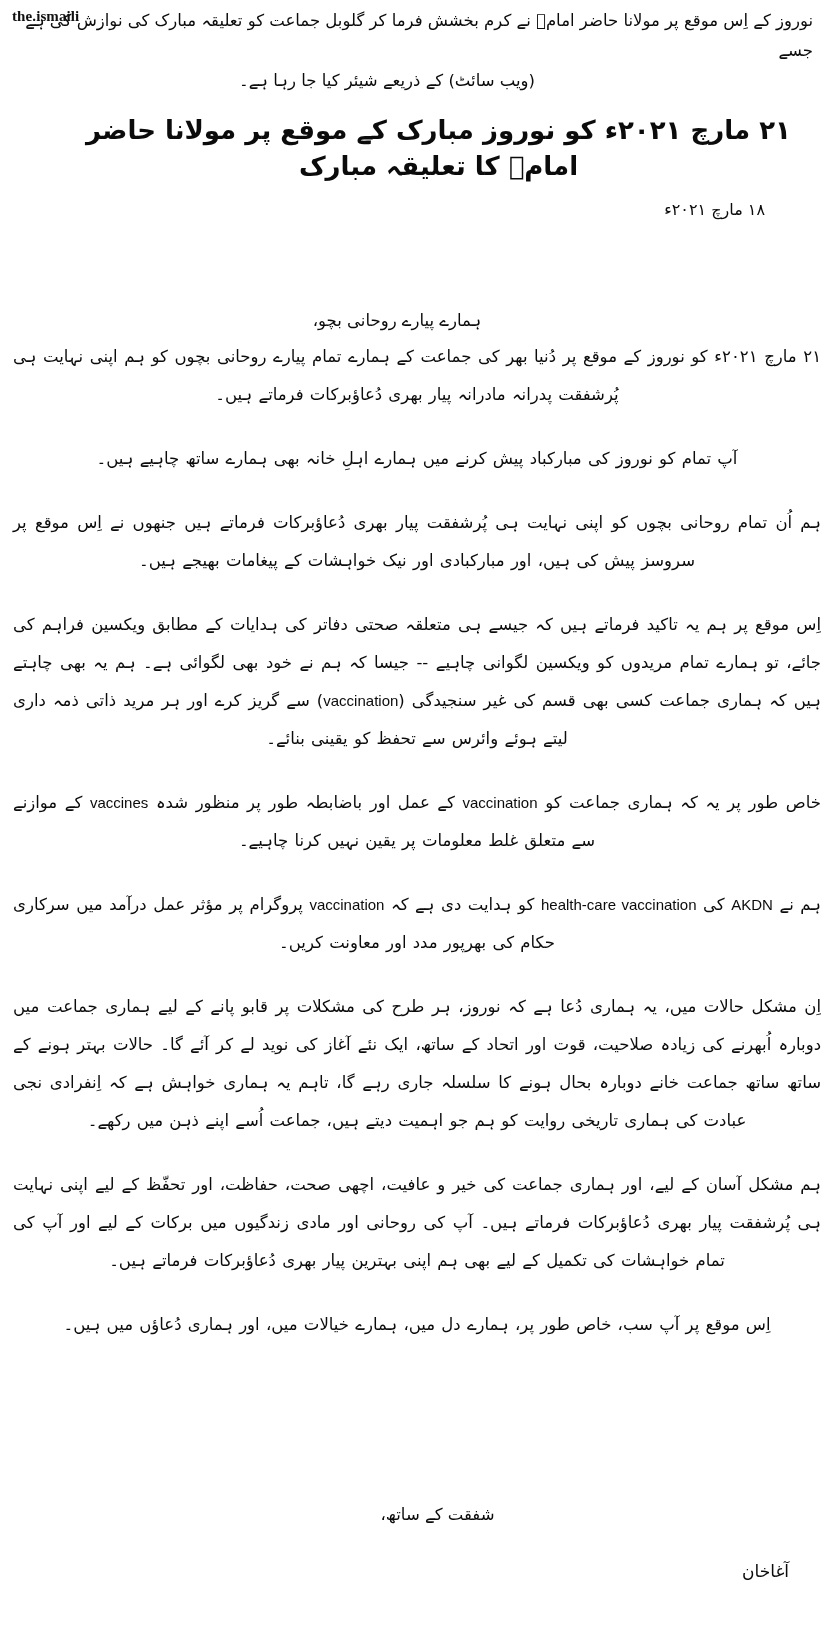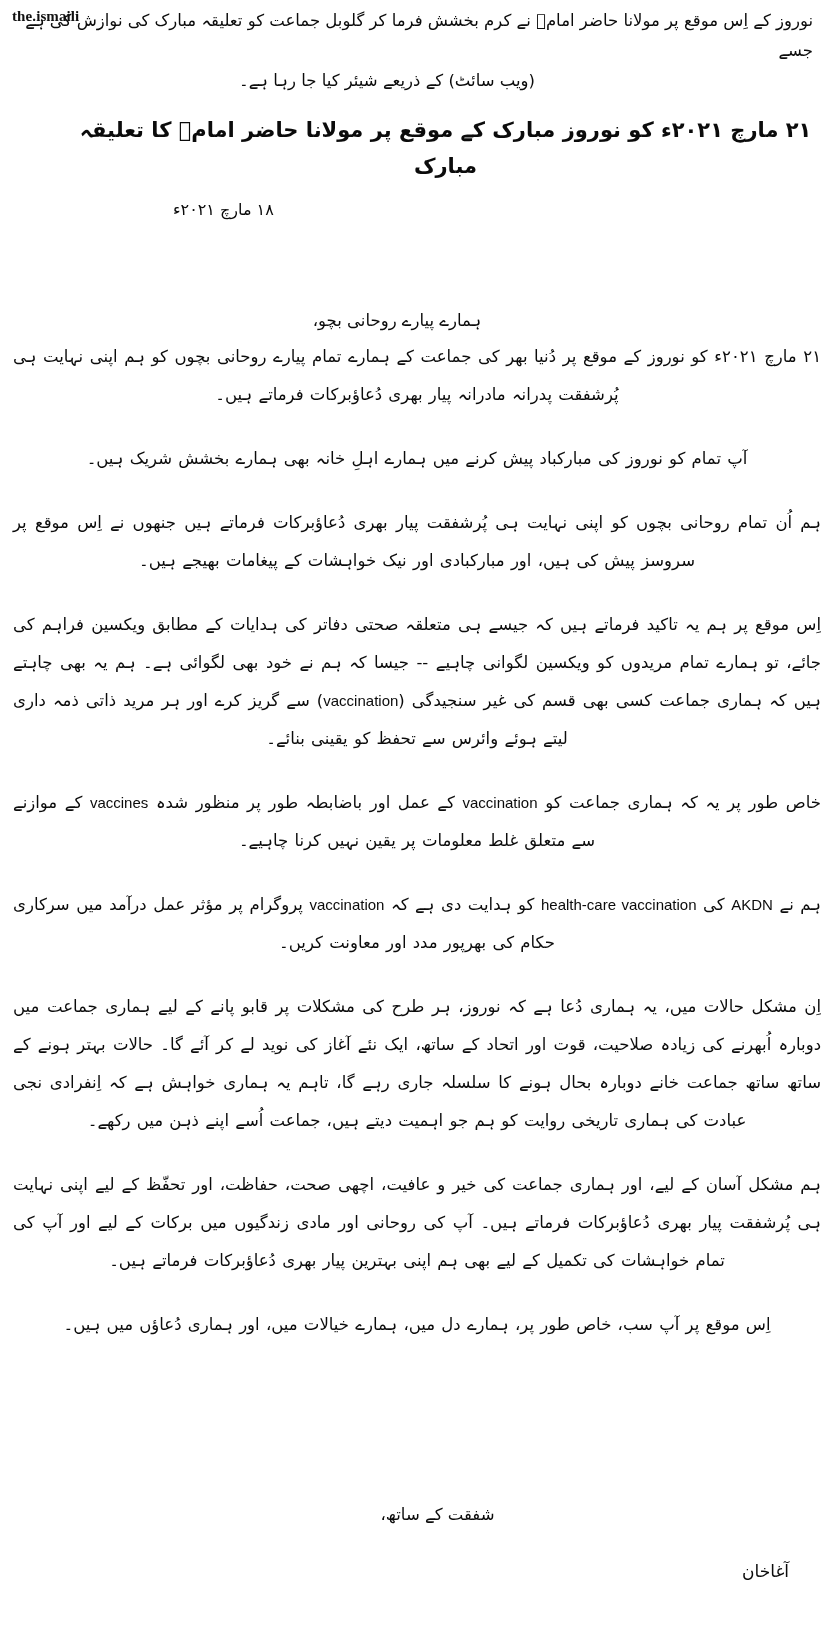--- a/index.html
+++ b/index.html
@@ -67,36 +67,36 @@
   .header-note .hn-line-2 {
     display: block;
     text-align: center;
     padding-right: 60px;
   }
 
   
   .doc-title {
     position: absolute;
     top: 112px;
-    right: 0;
+    right: 7px;
     width: 779px;
     text-align: center;
-    font-size: 21px;
+    font-size: 26px;
     font-weight: 700;
     line-height: 36px;
     letter-spacing: 0.2px;
   }
 
   
   .doc-date {
     position: absolute;
     top: 196px;
     right: 0;
     width: 662px;
-    text-align: left;
+    text-align: right;
     font-size: 16px;
     line-height: 28px;
     padding-right: 70px;
     box-sizing: border-box;
   }
 
   
   .body-block {
     position: absolute;
     top: 262px;
@@ -170,21 +170,21 @@
 
   <div class="doc-title urdu">۲۱ مارچ ۲۰۲۱ء کو نوروز مبارک کے موقع پر مولانا حاضر امامؑ کا تعلیقہ مبارک</div>
 
   <div class="doc-date urdu">۱۸ مارچ ۲۰۲۱ء</div>
 
   <div class="body-block">
 
     <div class="salutation urdu">ہمارے پیارے روحانی بچو،</div>
 
     <p class="para urdu">۲۱ مارچ ۲۰۲۱ء کو نوروز کے موقع پر دُنیا بھر کی جماعت کے ہمارے تمام پیارے روحانی بچوں کو ہم اپنی نہایت ہی پُرشفقت پدرانہ مادرانہ پیار بھری دُعاؤبرکات فرماتے ہیں۔</p>
-    <p class="para urdu">آپ تمام کو نوروز کی مبارکباد پیش کرنے میں ہمارے اہلِ خانہ بھی ہمارے بخشش شریک ہیں۔</p>
+    <p class="para urdu">آپ تمام کو نوروز کی مبارکباد پیش کرنے میں ہمارے اہلِ خانہ بھی ہمارے ساتھ چاہیے ہیں۔</p>
     <p class="para urdu">ہم اُن تمام روحانی بچوں کو اپنی نہایت ہی پُرشفقت پیار بھری دُعاؤبرکات فرماتے ہیں جنھوں نے اِس موقع پر سروسز پیش کی ہیں، اور مبارکبادی اور نیک خواہشات کے پیغامات بھیجے ہیں۔</p>
     <p class="para urdu">اِس موقع پر ہم یہ تاکید فرماتے ہیں کہ جیسے ہی متعلقہ صحتی دفاتر کی ہدایات کے مطابق ویکسین فراہم کی جائے، تو ہمارے تمام مریدوں کو ویکسین لگوانی چاہیے -- جیسا کہ ہم نے خود بھی لگوائی ہے۔ ہم یہ بھی چاہتے ہیں کہ ہماری جماعت کسی بھی قسم کی غیر سنجیدگی (<span class="en">vaccination</span>) سے گریز کرے اور ہر مرید ذاتی ذمہ داری لیتے ہوئے وائرس سے تحفظ کو یقینی بنائے۔</p>
     <p class="para urdu">خاص طور پر یہ کہ ہماری جماعت کو <span class="en">vaccination</span> کے عمل اور باضابطہ طور پر منظور شدہ <span class="en">vaccines</span> کے موازنے سے متعلق غلط معلومات پر یقین نہیں کرنا چاہیے۔</p>
     <p class="para urdu">ہم نے <span class="en">AKDN</span> کی <span class="en">health-care vaccination</span> کو ہدایت دی ہے کہ <span class="en">vaccination</span> پروگرام پر مؤثر عمل درآمد میں سرکاری حکام کی بھرپور مدد اور معاونت کریں۔</p>
     <p class="para urdu">اِن مشکل حالات میں، یہ ہماری دُعا ہے کہ نوروز، ہر طرح کی مشکلات پر قابو پانے کے لیے ہماری جماعت میں دوبارہ اُبھرنے کی زیادہ صلاحیت، قوت اور اتحاد کے ساتھ، ایک نئے آغاز کی نوید لے کر آئے گا۔ حالات بہتر ہونے کے ساتھ ساتھ جماعت خانے دوبارہ بحال ہونے کا سلسلہ جاری رہے گا، تاہم یہ ہماری خواہش ہے کہ اِنفرادی نجی عبادت کی ہماری تاریخی روایت کو ہم جو اہمیت دیتے ہیں، جماعت اُسے اپنے ذہن میں رکھے۔</p>
     <p class="para urdu">ہم مشکل آسان کے لیے، اور ہماری جماعت کی خیر و عافیت، اچھی صحت، حفاظت، اور تحفّظ کے لیے اپنی نہایت ہی پُرشفقت پیار بھری دُعاؤبرکات فرماتے ہیں۔ آپ کی روحانی اور مادی زندگیوں میں برکات کے لیے اور آپ کی تمام خواہشات کی تکمیل کے لیے بھی ہم اپنی بہترین پیار بھری دُعاؤبرکات فرماتے ہیں۔</p>
     <p class="para urdu tight">اِس موقع پر آپ سب، خاص طور پر، ہمارے دل میں، ہمارے خیالات میں، اور ہماری دُعاؤں میں ہیں۔</p>
   </div>
 
   <div class="closing-block">

